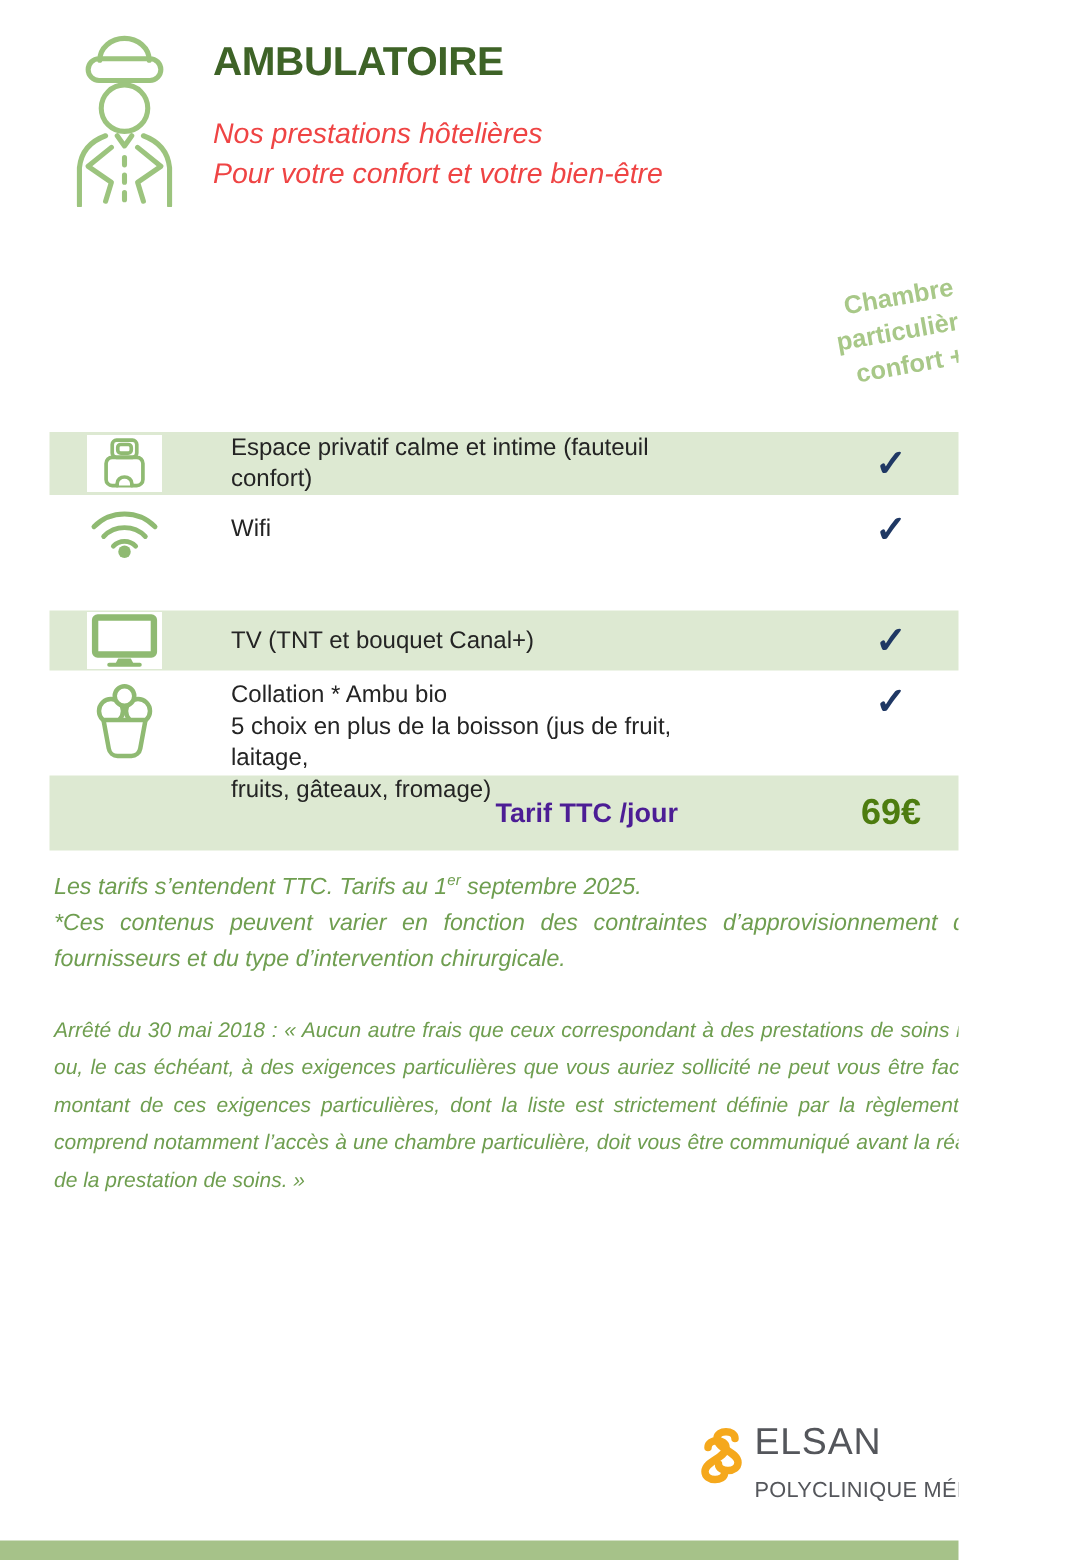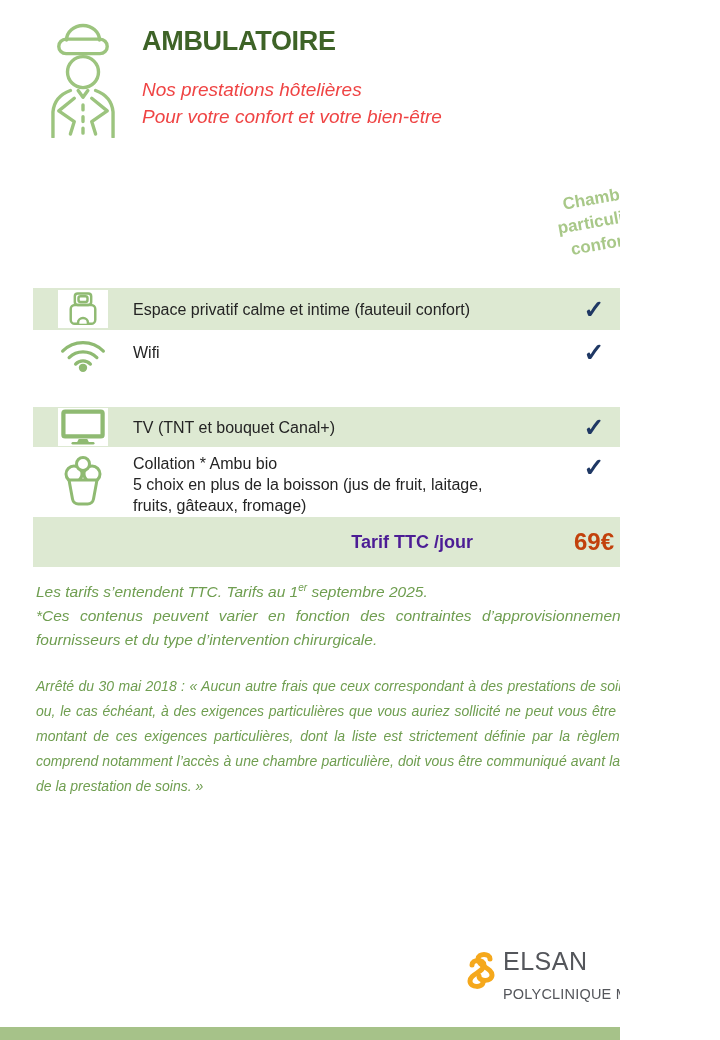--- a/index.html
+++ b/index.html
@@ -1,49 +1,49 @@
 <!DOCTYPE html>
 <html><head>
 <meta charset="utf-8">
 <style>
   html,body{margin:0;padding:0;background:#fff;}
   .page{position:relative;width:620px;height:1040px;background:#ffffff;overflow:hidden;
-        font-family:"Liberation Sans",sans-serif;}
+        font-family:"Liberation Sans",sans-serif;padding-left:19px;}
 
   
   .bellhop{position:absolute;left:42px;top:12px;}
   .title{position:absolute;left:142px;top:26px;font-size:27px;font-weight:bold;
          color:#3e6327;letter-spacing:-0.3px;}
   .subtitle{position:absolute;left:142px;top:76px;font-size:19px;font-style:italic;
             color:#ef4444;line-height:27px;white-space:pre-line;}
 
   
   .colhdr{position:absolute;left:532px;top:186px;width:142px;transform:rotate(-10deg);
           transform-origin:center;text-align:center;font-weight:bold;font-size:17px;
           line-height:23px;color:#a8c888;white-space:pre-line;}
 
   
   .table{position:absolute;left:33px;top:288px;width:655px;}
-  .trow{display:flex;align-items:center;}
+  .trow{display:flex;align-items:center;gap:21px;}
   .trow.green{background:#dde9d2;}
   .r1{height:42px;}
   .r2{height:45px;}
   .r3{height:40px;margin-top:32px;}
   .r4{height:70px;align-items:flex-start;padding-top:6px;box-sizing:border-box;}
   .r5{height:50px;}
   .icon-cell{width:100px;flex:none;display:flex;justify-content:center;align-items:center;}
   .tile{background:#ffffff;width:50px;height:38px;display:flex;align-items:center;
         justify-content:center;}
   .label-cell{flex:1;font-size:16px;color:#242424;line-height:21px;white-space:pre-line;}
   .check-cell{width:188px;flex:none;text-align:center;color:#1f3864;font-size:25px;
               font-weight:600;}
   .tarif-label{flex:1;text-align:right;padding-right:27px;font-size:18px;font-weight:bold;
                color:#4c1d95;}
   .tarif-value{width:188px;flex:none;text-align:center;font-size:24px;font-weight:bold;
-               color:#c2410c;}
+               color:#4d7c0f;}
 
   
   .notes{position:absolute;left:36px;top:576px;width:652px;color:#6f9e50;
          font-style:italic;}
   .notes p{margin:0;text-align:justify;}
   .p1{font-size:15.5px;line-height:24px;}
   .p2{font-size:14px;line-height:25px;margin-top:22px !important;}
   .notes sup{font-size:10px;}
 
   

